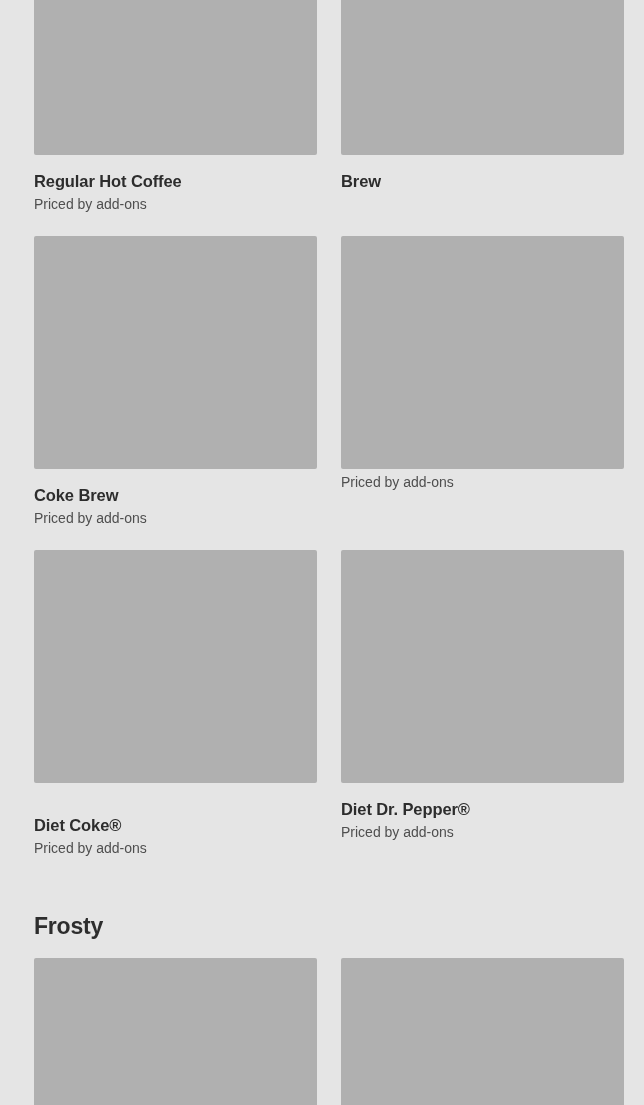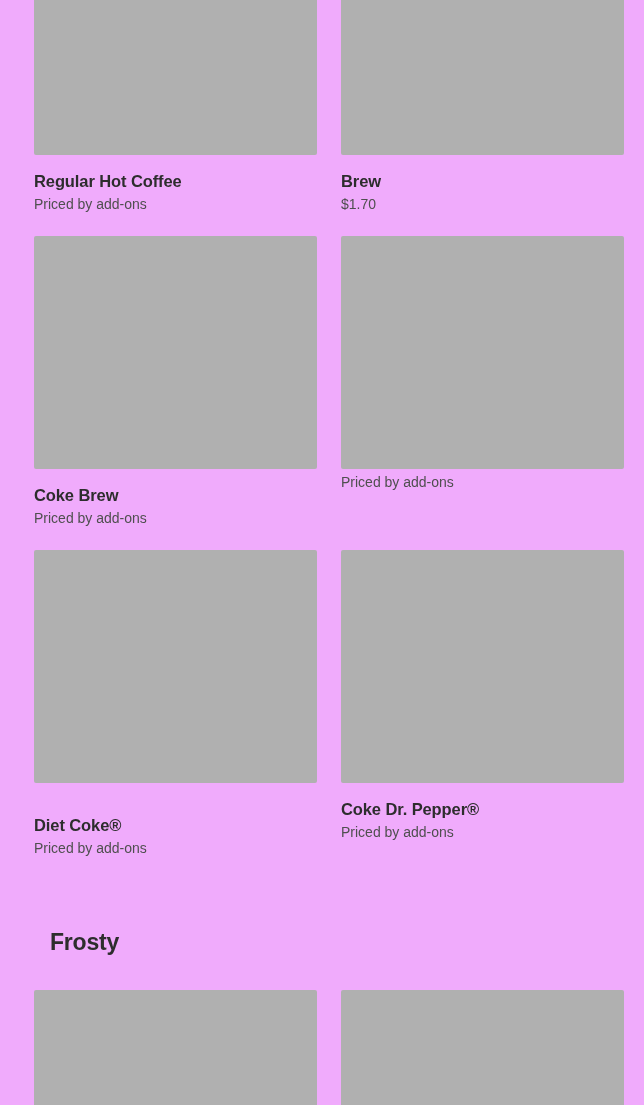--- a/index.html
+++ b/index.html
@@ -60,47 +60,46 @@
     letter-spacing: -0.1px;
   }
   .card-sub {
     margin: 5px 0 0 0;
     font-size: 14px;
     font-weight: 400;
     line-height: 17px;
     color: #4f4f4f;
   }
   .section-heading {
-    margin: 16px;
+    margin: 0;
     padding: 32px 16px 18px 34px;
     font-size: 23px;
     font-weight: 700;
     line-height: 28px;
     color: #2d2d2d;
     letter-spacing: -0.2px;
   }
 </style>
 </head>
 <body style="background: rgb(189, 189, 189);">
 
-<div class="page" style="background: #f0abfc;">
+<div class="page" style="background: #e5e5e5;">
   <div class="scroll-body">
 
     <div class="grid">
 
       <div class="card">
         <div class="card-image" style="background: rgb(176, 176, 176);"></div>
         <div class="card-title" style="color: rgb(45, 45, 45);">Regular Hot Coffee</div>
         <div class="card-sub" style="color: rgb(79, 79, 79);">Priced by add-ons</div>
       </div>
 
       <div class="card">
         <div class="card-image" style="background: rgb(176, 176, 176);"></div>
         <div class="card-title" style="color: rgb(45, 45, 45);">Brew</div>
-        <div class="card-sub" style="color: rgb(79, 79, 79);">$1.70</div>
       </div>
 
       <div class="card">
         <div class="card-image" style="background: rgb(176, 176, 176);"></div>
         <div class="card-title" style="color: rgb(45, 45, 45);">Coke Brew</div>
         <div class="card-sub" style="color: rgb(79, 79, 79);">Priced by add-ons</div>
       </div>
 
       <div class="card">
         <div class="card-image" style="background: rgb(176, 176, 176);"></div>
@@ -108,21 +107,21 @@
       </div>
 
       <div class="card">
         <div class="card-image" style="background: rgb(176, 176, 176);"></div>
         <div class="card-title" style="color: rgb(45, 45, 45); margin-top: 32px;">Diet Coke®</div>
         <div class="card-sub" style="color: rgb(79, 79, 79);">Priced by add-ons</div>
       </div>
 
       <div class="card">
         <div class="card-image" style="background: rgb(176, 176, 176);"></div>
-        <div class="card-title" style="color: rgb(45, 45, 45);">Coke Dr. Pepper®</div>
+        <div class="card-title" style="color: rgb(45, 45, 45);">Diet Dr. Pepper®</div>
         <div class="card-sub" style="color: rgb(79, 79, 79);">Priced by add-ons</div>
       </div>
 
     </div>
 
     <h2 class="section-heading" style="color: rgb(45, 45, 45);">Frosty</h2>
 
     <div class="grid">
 
       <div class="card">

